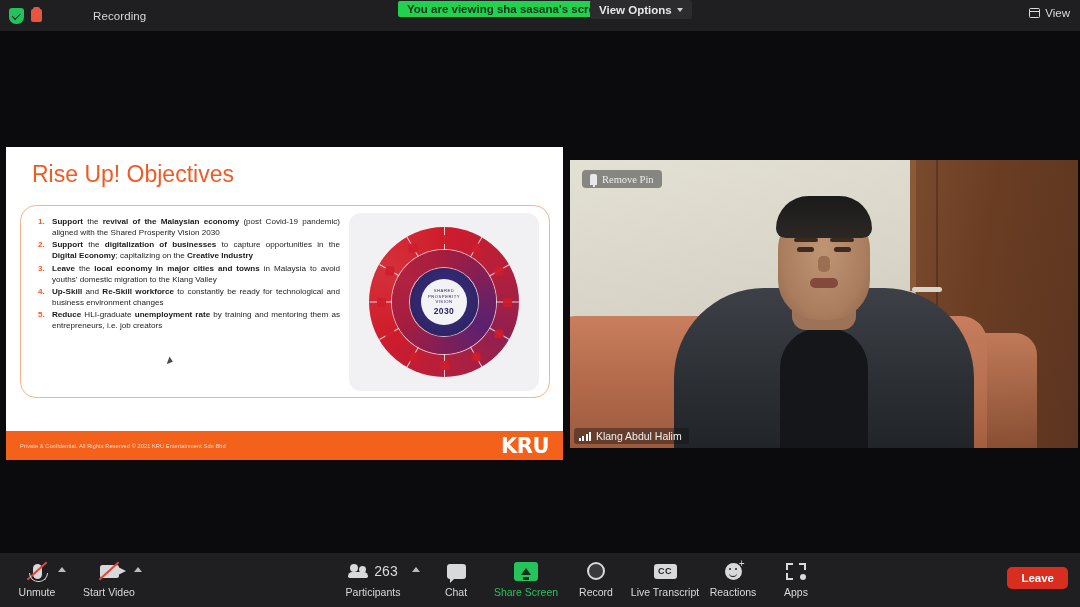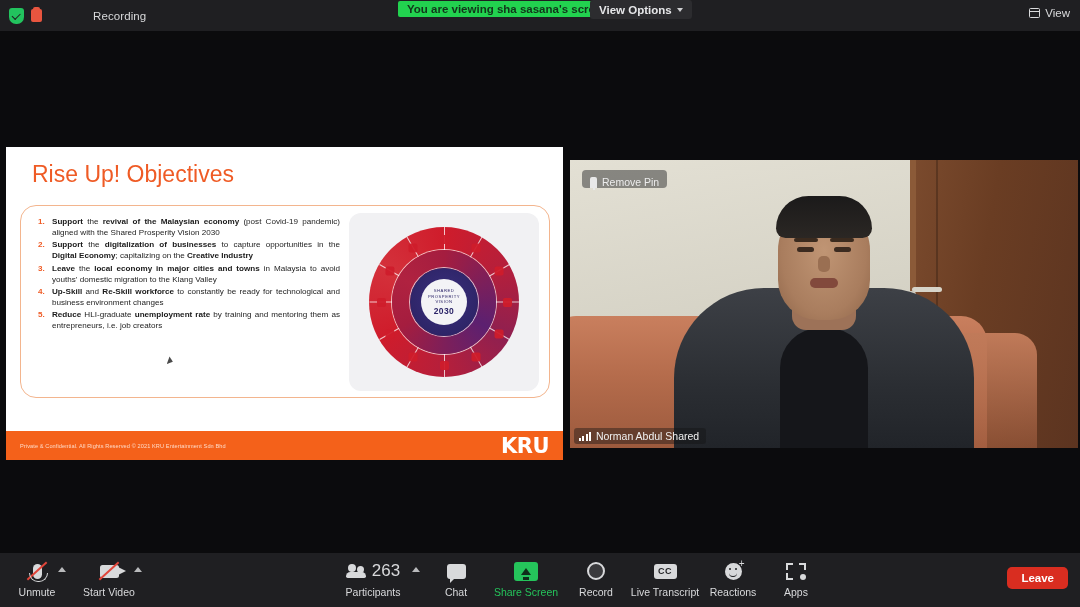--- a/index.html
+++ b/index.html
@@ -216,22 +216,23 @@
   .brow.l { left:50%; margin-left:-30px; } .brow.r { left:50%; margin-left:6px; }
   .eye { position:absolute; width:17px; height:5px; background:#3c2b20; border-radius:3px; bottom:196px; }
   .eye.l { left:50%; margin-left:-27px; } .eye.r { left:50%; margin-left:10px; }
   .nose { position:absolute; left:50%; margin-left:-6px; bottom:176px; width:12px; height:16px; background:#9a6f52; border-radius:5px; }
   .mouth { position:absolute; left:50%; margin-left:-14px; bottom:160px; width:28px; height:10px; background:#82493c; border-radius:6px; }
 
   .pin-btn {
     position: absolute; left: 12px; top: 10px;
     height: 18px; padding: 0 8px; border-radius: 4px;
     background: rgba(60,60,60,.55); color: #ececec;
-    font-size: 10.5px; display: flex; align-items: flex-end; gap: 5px;
+    font-size: 10.5px; display: flex; align-items: center; gap: 5px;
     cursor: pointer;
+    font-family: Liberation Serif, serif;
   }
   .pin-ico { width: 7px; height: 11px; background: #e8e8e8; border-radius: 2px 2px 0 0; position: relative; }
   .pin-ico::after { content:""; position:absolute; left:2.5px; top:9px; width:2px; height:4px; background:#e8e8e8; }
   .name-tag {
     position: absolute; left: 4px; bottom: 4px;
     display: flex; align-items: center; gap: 5px;
     padding: 2px 7px 2px 5px; border-radius: 3px;
     background: rgba(20,20,20,.42); color: #f0f0f0; font-size: 10.5px;
   }
   .bars { display: flex; align-items: flex-end; gap: 1.3px; height: 9px; }
@@ -272,21 +273,21 @@
     border-left: 8px solid #d8d9db;
   }
   .slash {
     position: absolute; left: 50%; top: 50%; width: 26px; height: 2px;
     background: #e0453a; transform: translate(-50%,-50%) rotate(-42deg);
   }
   .ppl { position: relative; width: 22px; height: 14px; }
   .ppl::before { content:""; position:absolute; left:2px; top:0; width:8px; height:8px; border-radius:50%; background:#d8d9db; }
   .ppl::after { content:""; position:absolute; left:11px; top:2px; width:7px; height:7px; border-radius:50%; background:#d8d9db; }
   .ppl i { position:absolute; left:0; bottom:0; width:20px; height:6px; background:#d8d9db; border-radius:5px 5px 2px 2px; }
-  .pcount { color:#d8d9db; font-size: 17px; margin-left: 4px; }
+  .pcount { color:#d8d9db; font-size: 14px; margin-left: 4px; }
   .bubble { width: 19px; height: 15px; background: #d8d9db; border-radius: 3px; position: relative; }
   .bubble::after { content:""; position:absolute; left:3px; bottom:-4px; border-left:5px solid #d8d9db; border-bottom:5px solid transparent; }
   .share-ico {
     width: 24px; height: 19px; background: #25c45b; border-radius: 3px;
     display:flex; align-items:center; justify-content:center;
   }
   .share-ico::after {
     content:""; width:0;height:0;
     border-left:5px solid transparent;border-right:5px solid transparent;border-bottom:7px solid #0f2f1a;
     box-shadow: 0 7px 0 -2px #0f2f1a;
@@ -428,21 +429,21 @@
       <span>Remove Pin</span>
     </div>
 
     <div class="name-tag">
       <span class="bars">
           <i></i>
           <i></i>
           <i></i>
           <i></i>
         </span>
-      <span>Norman Abdul Shared</span>
+      <span>Klang Abdul Halim</span>
     </div>
   </div>
 
   <div class="toolbar">
 
     <div class="tb-item" style="left:0px;">
       <div class="tb-ico">
         <div class="mic">
             <span class="slash"></span>
           </div>

